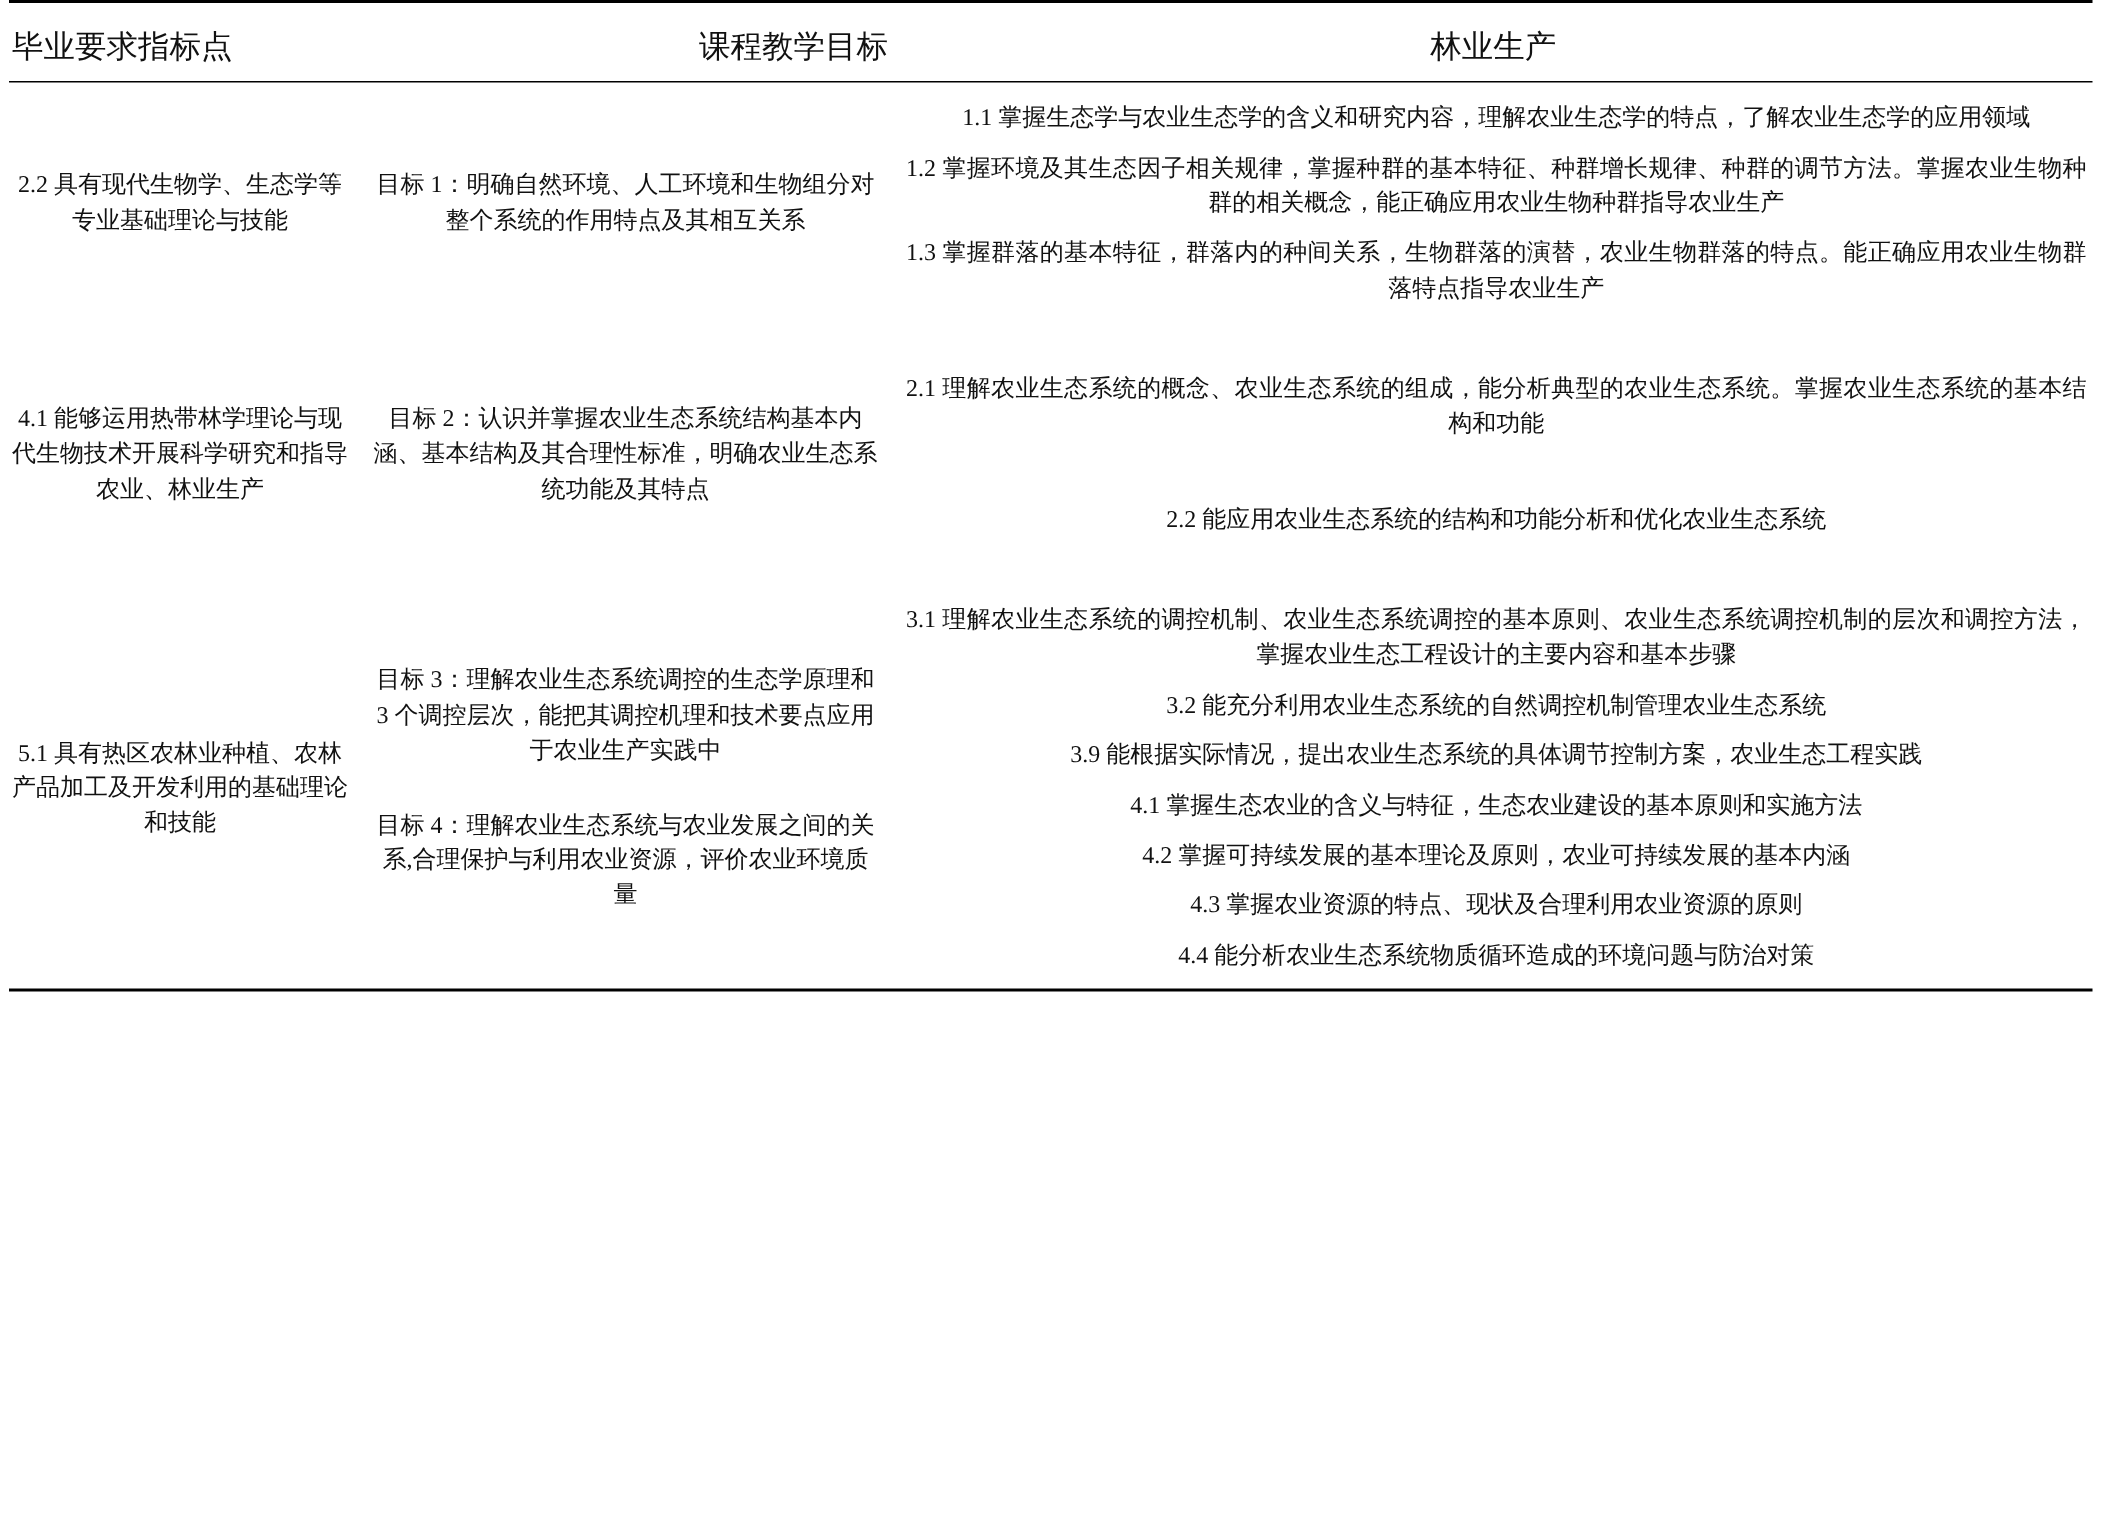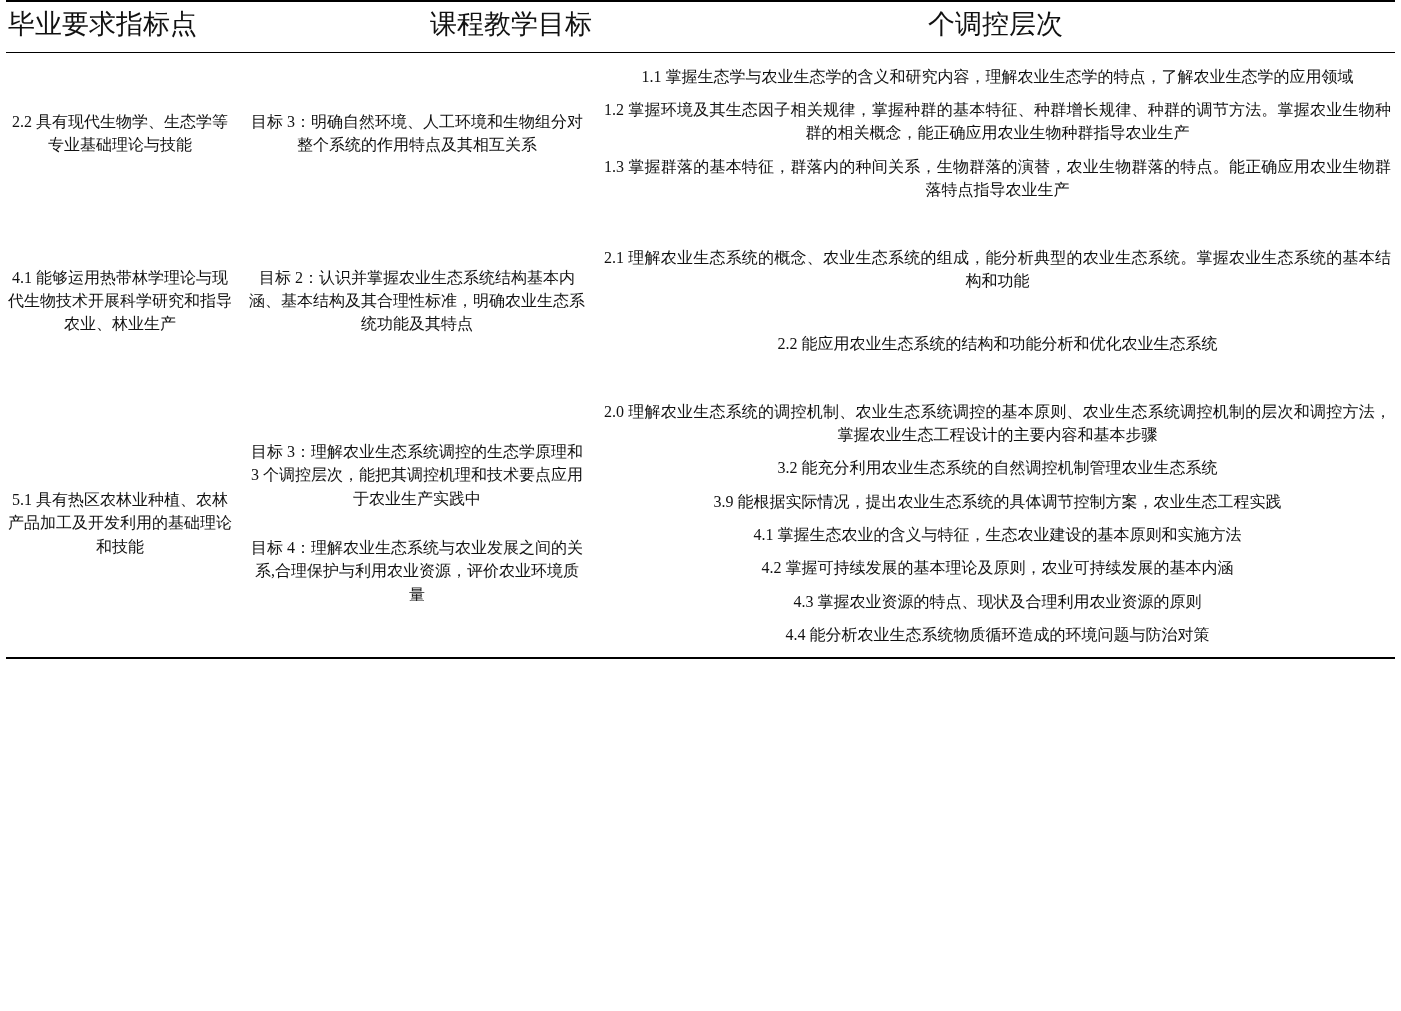--- a/index.html
+++ b/index.html
@@ -24,23 +24,23 @@
   table.matrix {
     width: 1389px;
     border-collapse: collapse;
     table-layout: fixed;
   }
   table.matrix col.c1 { width: 232px; }
   table.matrix col.c2 { width: 358px; }
   table.matrix col.c3 { width: 799px; }
 
   thead th {
-    font-size: 27px;
+    font-size: 21px;
     font-weight: normal;
-    padding: 6px 4px 10px 4px;
+    padding: 16px 4px 10px 4px;
     vertical-align: middle;
     line-height: 1.25;
   }
   thead th.h1 { text-align: left; padding-left: 2px; }
   thead th.h2 { text-align: right; }
   thead th.h3 { text-align: center; }
 
   .rule-top {
     border-top: 2.2px solid #000;
   }
@@ -97,29 +97,29 @@
   <table class="matrix">
     <colgroup>
       <col class="c1">
       <col class="c2">
       <col class="c3">
     </colgroup>
     <thead>
       <tr class="rule-top rule-mid">
         <th class="h1 rule-top rule-mid">毕业要求指标点</th>
         <th class="h2 rule-top rule-mid">课程教学目标</th>
-        <th class="h3 rule-top rule-mid">个调控层次</th>
+        <th class="h3 rule-top rule-mid">林业生产</th>
       </tr>
     </thead>
     <tbody>
 
       <tr class="row-a">
         <td class="col-indicator">2.2 具有现代生物学、生态学等专业基础理论与技能</td>
         <td class="col-goal">
-          <div class="goal-block">目标 3：明确自然环境、人工环境和生物组分对整个系统的作用特点及其相互关系</div>
+          <div class="goal-block">目标 1：明确自然环境、人工环境和生物组分对整个系统的作用特点及其相互关系</div>
         </td>
         <td class="col-req">
           <div class="req-block just">1.1 掌握生态学与农业生态学的含义和研究内容，理解农业生态学的特点，了解农业生态学的应用领域</div>
           <div class="req-block just">1.2 掌握环境及其生态因子相关规律，掌握种群的基本特征、种群增长规律、种群的调节方法。掌握农业生物种群的相关概念，能正确应用农业生物种群指导农业生产</div>
           <div class="req-block just">1.3 掌握群落的基本特征，群落内的种间关系，生物群落的演替，农业生物群落的特点。能正确应用农业生物群落特点指导农业生产</div>
         </td>
       </tr>
 
       <tr class="row-b">
         <td class="col-indicator">4.1 能够运用热带林学理论与现代生物技术开展科学研究和指导农业、林业生产</td>
@@ -135,21 +135,21 @@
         </td>
       </tr>
 
       <tr class="row-c rule-bottom">
         <td class="col-indicator rule-bottom">5.1 具有热区农林业种植、农林产品加工及开发利用的基础理论和技能</td>
         <td class="col-goal rule-bottom">
           <div class="goal-block">目标 3：理解农业生态系统调控的生态学原理和 3 个调控层次，能把其调控机理和技术要点应用于农业生产实践中</div>
           <div class="goal-block">目标 4：理解农业生态系统与农业发展之间的关系,合理保护与利用农业资源，评价农业环境质量</div>
         </td>
         <td class="col-req rule-bottom">
-          <div class="req-block just">2.0 理解农业生态系统的调控机制、农业生态系统调控的基本原则、农业生态系统调控机制的层次和调控方法，掌握农业生态工程设计的主要内容和基本步骤</div>
+          <div class="req-block just">3.1 理解农业生态系统的调控机制、农业生态系统调控的基本原则、农业生态系统调控机制的层次和调控方法，掌握农业生态工程设计的主要内容和基本步骤</div>
           <div class="req-block">3.2 能充分利用农业生态系统的自然调控机制管理农业生态系统</div>
           <div class="req-block just">3.9 能根据实际情况，提出农业生态系统的具体调节控制方案，农业生态工程实践</div>
           <div class="req-block">4.1 掌握生态农业的含义与特征，生态农业建设的基本原则和实施方法</div>
           <div class="req-block">4.2 掌握可持续发展的基本理论及原则，农业可持续发展的基本内涵</div>
           <div class="req-block">4.3 掌握农业资源的特点、现状及合理利用农业资源的原则</div>
           <div class="req-block">4.4 能分析农业生态系统物质循环造成的环境问题与防治对策</div>
         </td>
       </tr>
 
     </tbody>

